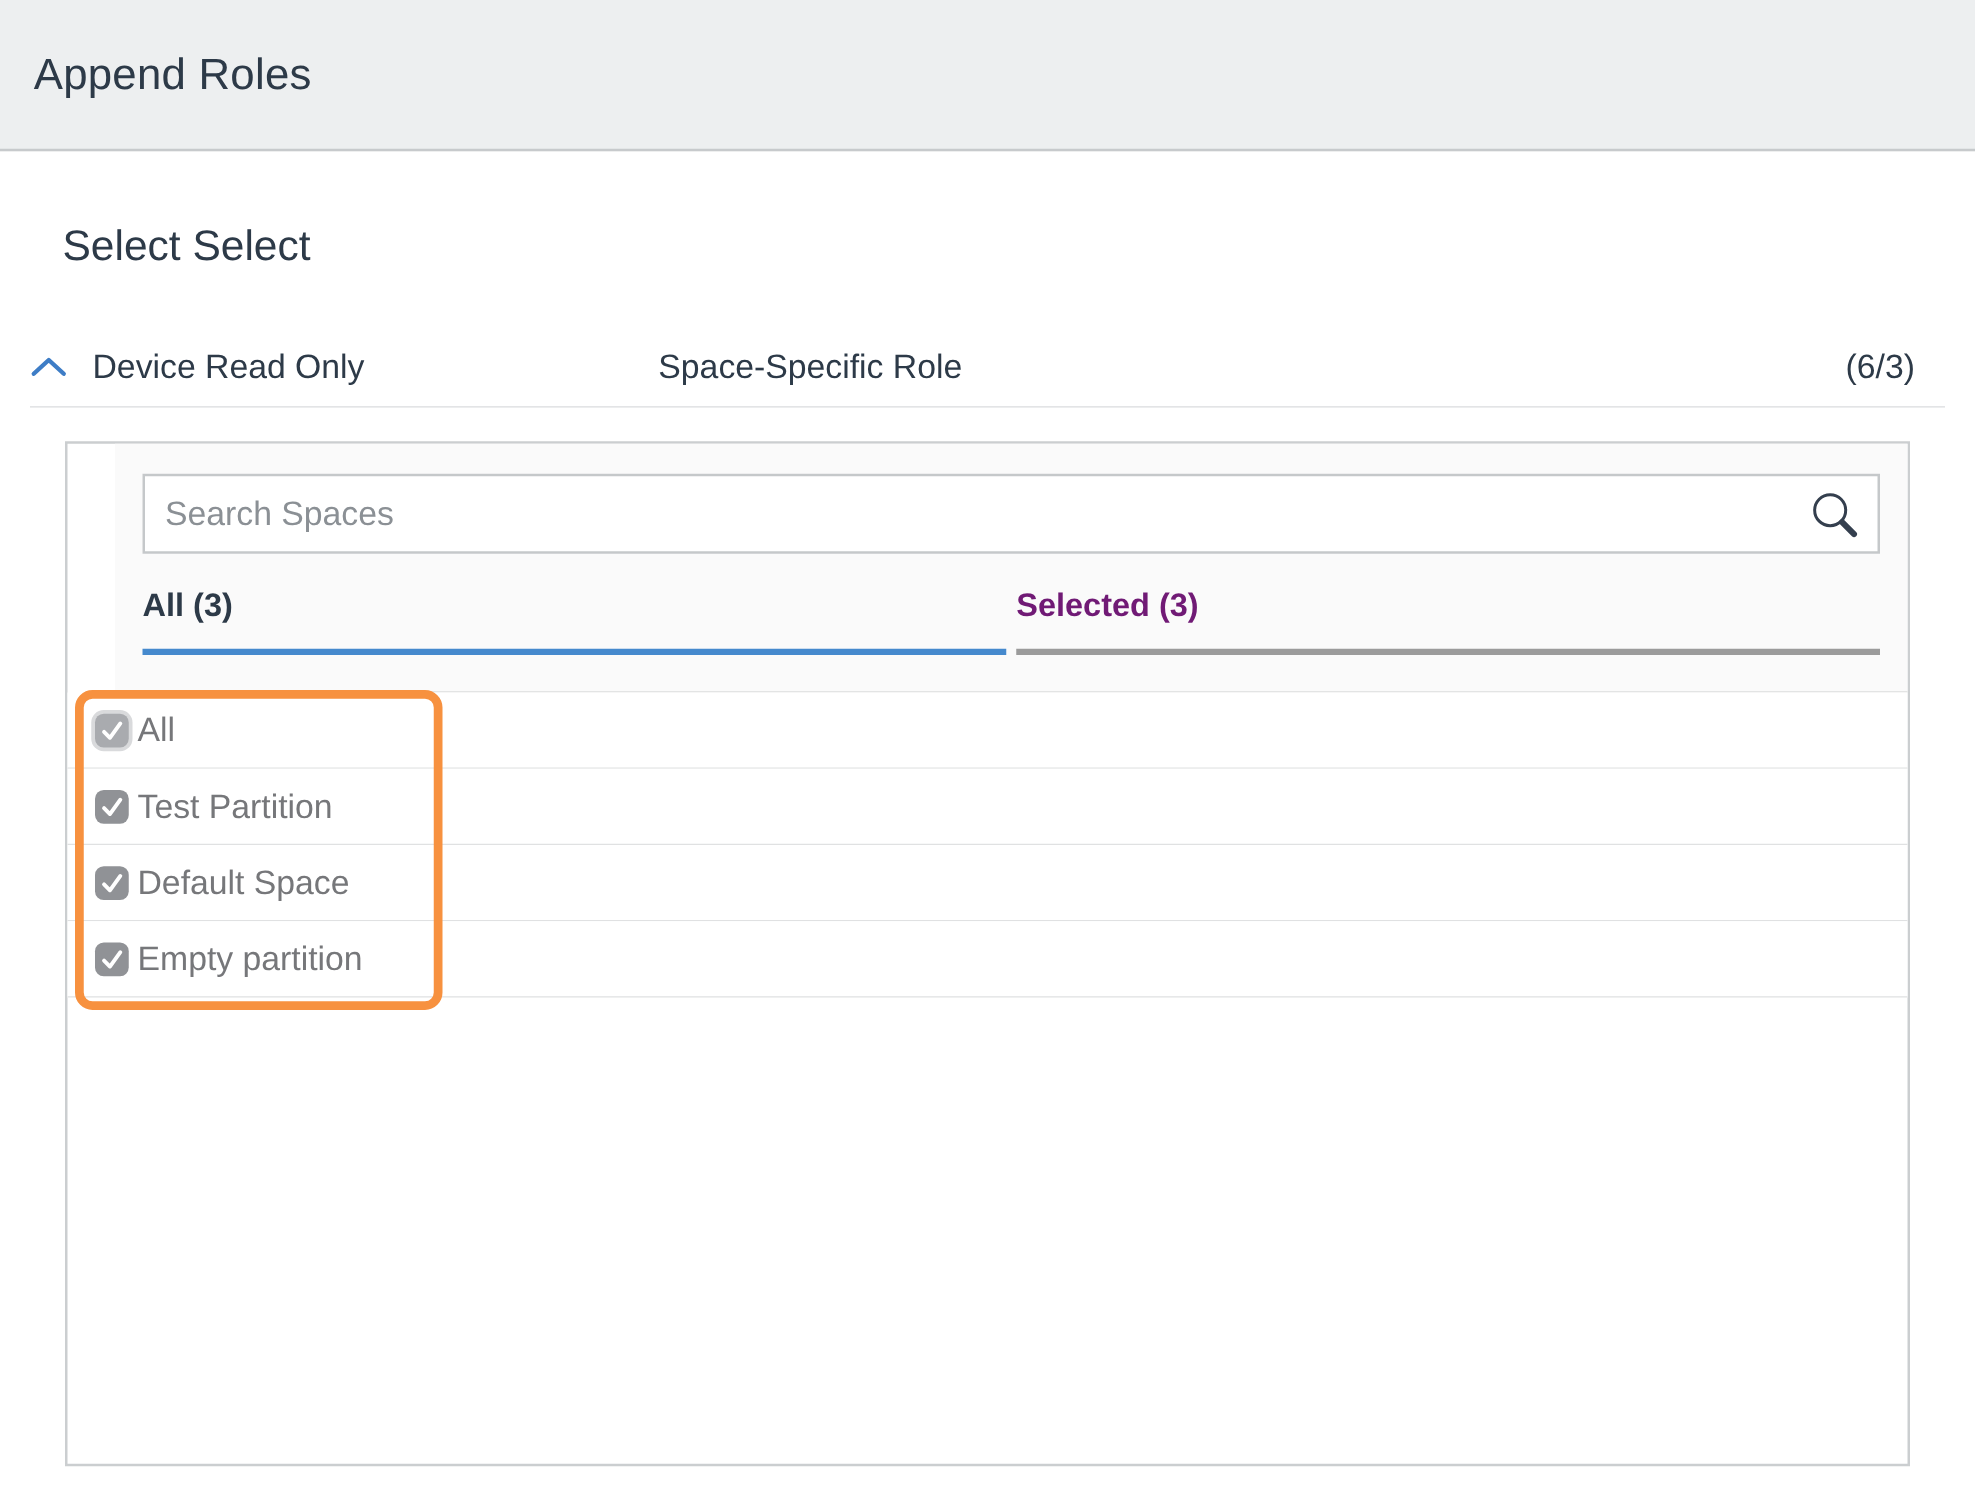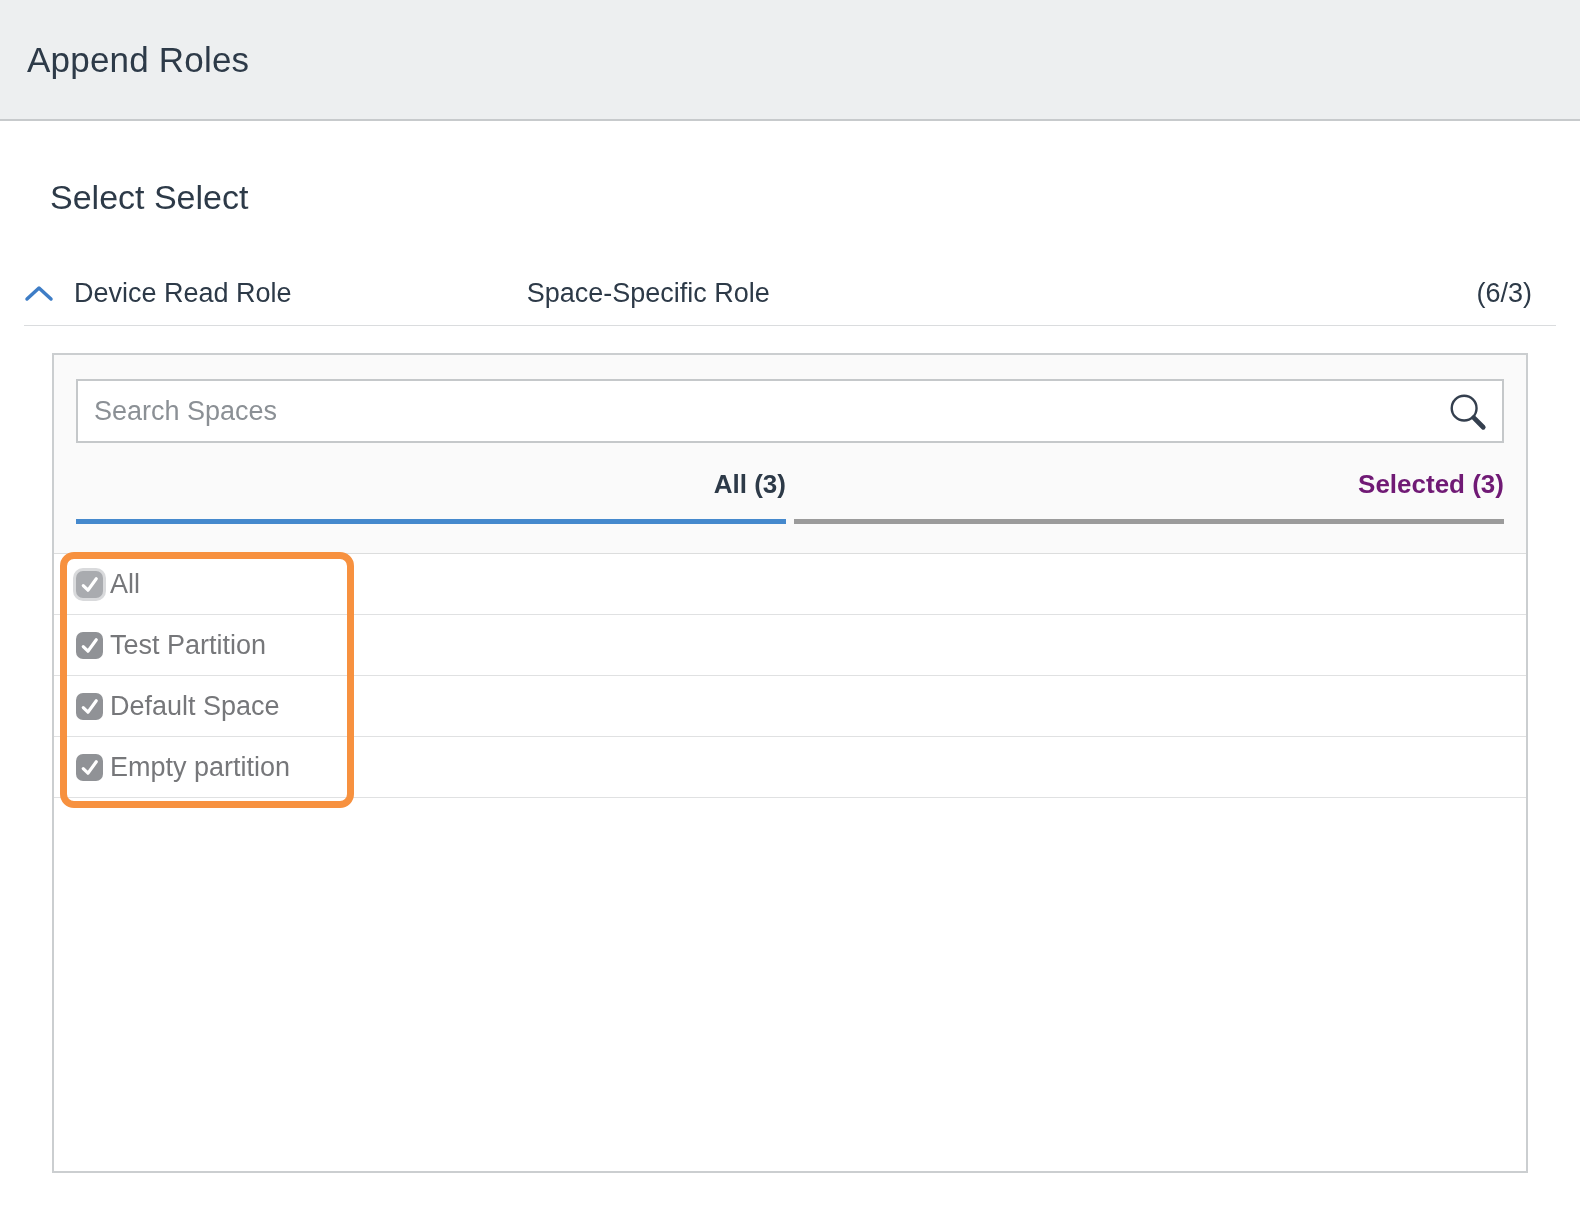--- a/index.html
+++ b/index.html
@@ -56,20 +56,21 @@
     margin: 27px 0 0 52px;
     width: 1476px;
     height: 820px;
     border: 2px solid #cbced0;
     background: #ffffff;
   }
   .panel-top {
     background: #fafafa;
     padding: 24px 22px 29px 22px;
     border-bottom: 1px solid #dcdddd;
+    margin-left: 38px;
   }
   .search-wrap { position: relative; }
   .search-input {
     width: 100%;
     height: 64px;
     border: 2px solid #c5c8ca;
     background: #ffffff;
     font-family: "Liberation Sans", sans-serif;
     font-size: 27px;
     color: #444a50;
@@ -84,21 +85,21 @@
     display: inline-flex;
     cursor: pointer;
   }
   .tabs {
     display: flex;
     gap: 8px;
     margin-top: 24px;
   }
   .tab {
     flex: 1;
-    text-align: right;
+    text-align: left;
     font-size: 26px;
     line-height: 34px;
     font-weight: 700;
     padding-bottom: 18px;
     cursor: pointer;
   }
   .tab.active   { color: #2d3a48; border-bottom: 5px solid #4589cd; }
   .tab.inactive { color: #701a75; border-bottom: 5px solid #9b9b9b; }
   
   .space-row {
@@ -148,21 +149,21 @@
 <main>
   <h2 class="section-title">Select Select</h2>
 
   <div class="role-row">
     <div class="role-left">
       <span class="chevron">
         <svg width="30" height="17" viewBox="0 0 30 17" fill="none">
           <polyline points="3,14 15,3 27,14" stroke="#3e7dc6" stroke-width="3.5" stroke-linecap="round" stroke-linejoin="round"></polyline>
         </svg>
       </span>
-      <span class="role-name">Device Read Role</span>
+      <span class="role-name">Device Read Only</span>
     </div>
     <div class="role-center">Space-Specific Role</div>
     <div class="role-right">(6/3)</div>
   </div>
 
   <section class="panel">
     <div class="panel-top">
       <div class="search-wrap">
         <input class="search-input" type="text" placeholder="Search Spaces" style="">
         <span class="search-icon">

